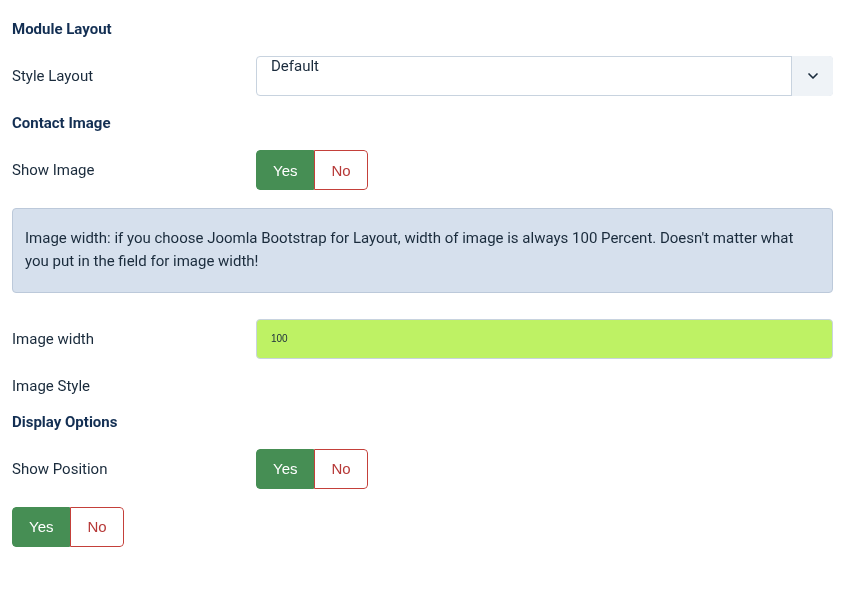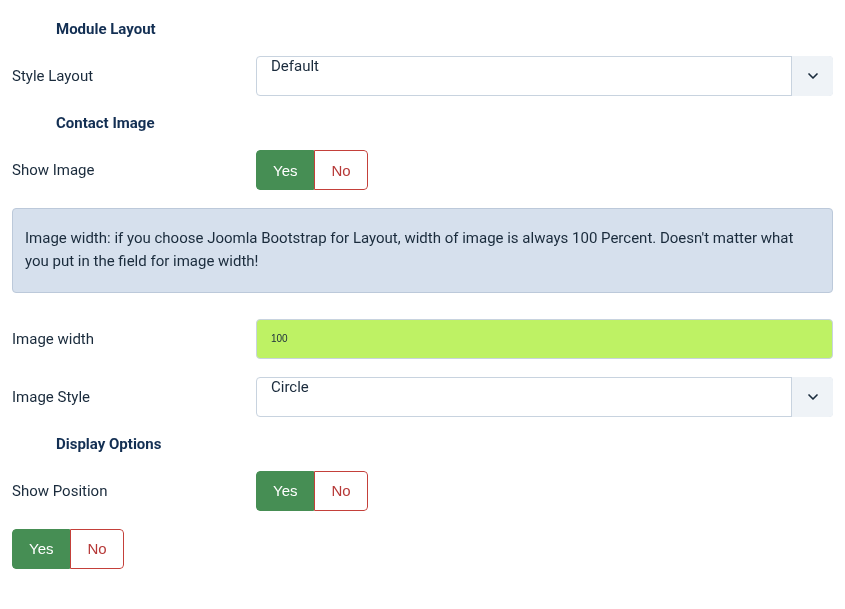--- a/index.html
+++ b/index.html
@@ -14,21 +14,20 @@
       background: #ffffff;
       padding: 12px;
       width: 845px;
     }
     .section-title {
       font-weight: 700;
       color: #132f53;
       font-size: 15px;
       margin-bottom: 18px;
       margin-top: 8px;
-      margin-left: 44px;
     }
     .form-row {
       display: flex;
       align-items: center;
       margin-bottom: 18px;
     }
     .label-col {
       width: 244px;
       flex-shrink: 0;
       color: #1a2b3c;
@@ -160,30 +159,20 @@
 
 <div class="form-row">
   <div class="label-col">Image width</div>
   <div class="control-col">
     <input type="text" class="input-text" value="100" style="">
   </div>
 </div>
 
 <div class="form-row">
   <div class="label-col">Image Style</div>
-  <div class="control-col">
-    <div class="select-wrapper">
-      <div class="select-control">Circle</div>
-      <div class="select-chevron">
-        <svg viewBox="0 0 24 24" fill="none" stroke-width="2.5" stroke-linecap="round" stroke-linejoin="round">
-            <polyline points="6 9 12 15 18 9"></polyline>
-          </svg>
-      </div>
-    </div>
-  </div>
 </div>
 
 <div class="section-title">Display Options</div>
 
 <div class="form-row">
   <div class="label-col">Show Position</div>
   <div class="control-col">
     <div class="toggle-group">
       <button class="toggle-btn toggle-yes">Yes</button>
       <button class="toggle-btn toggle-no">No</button>

